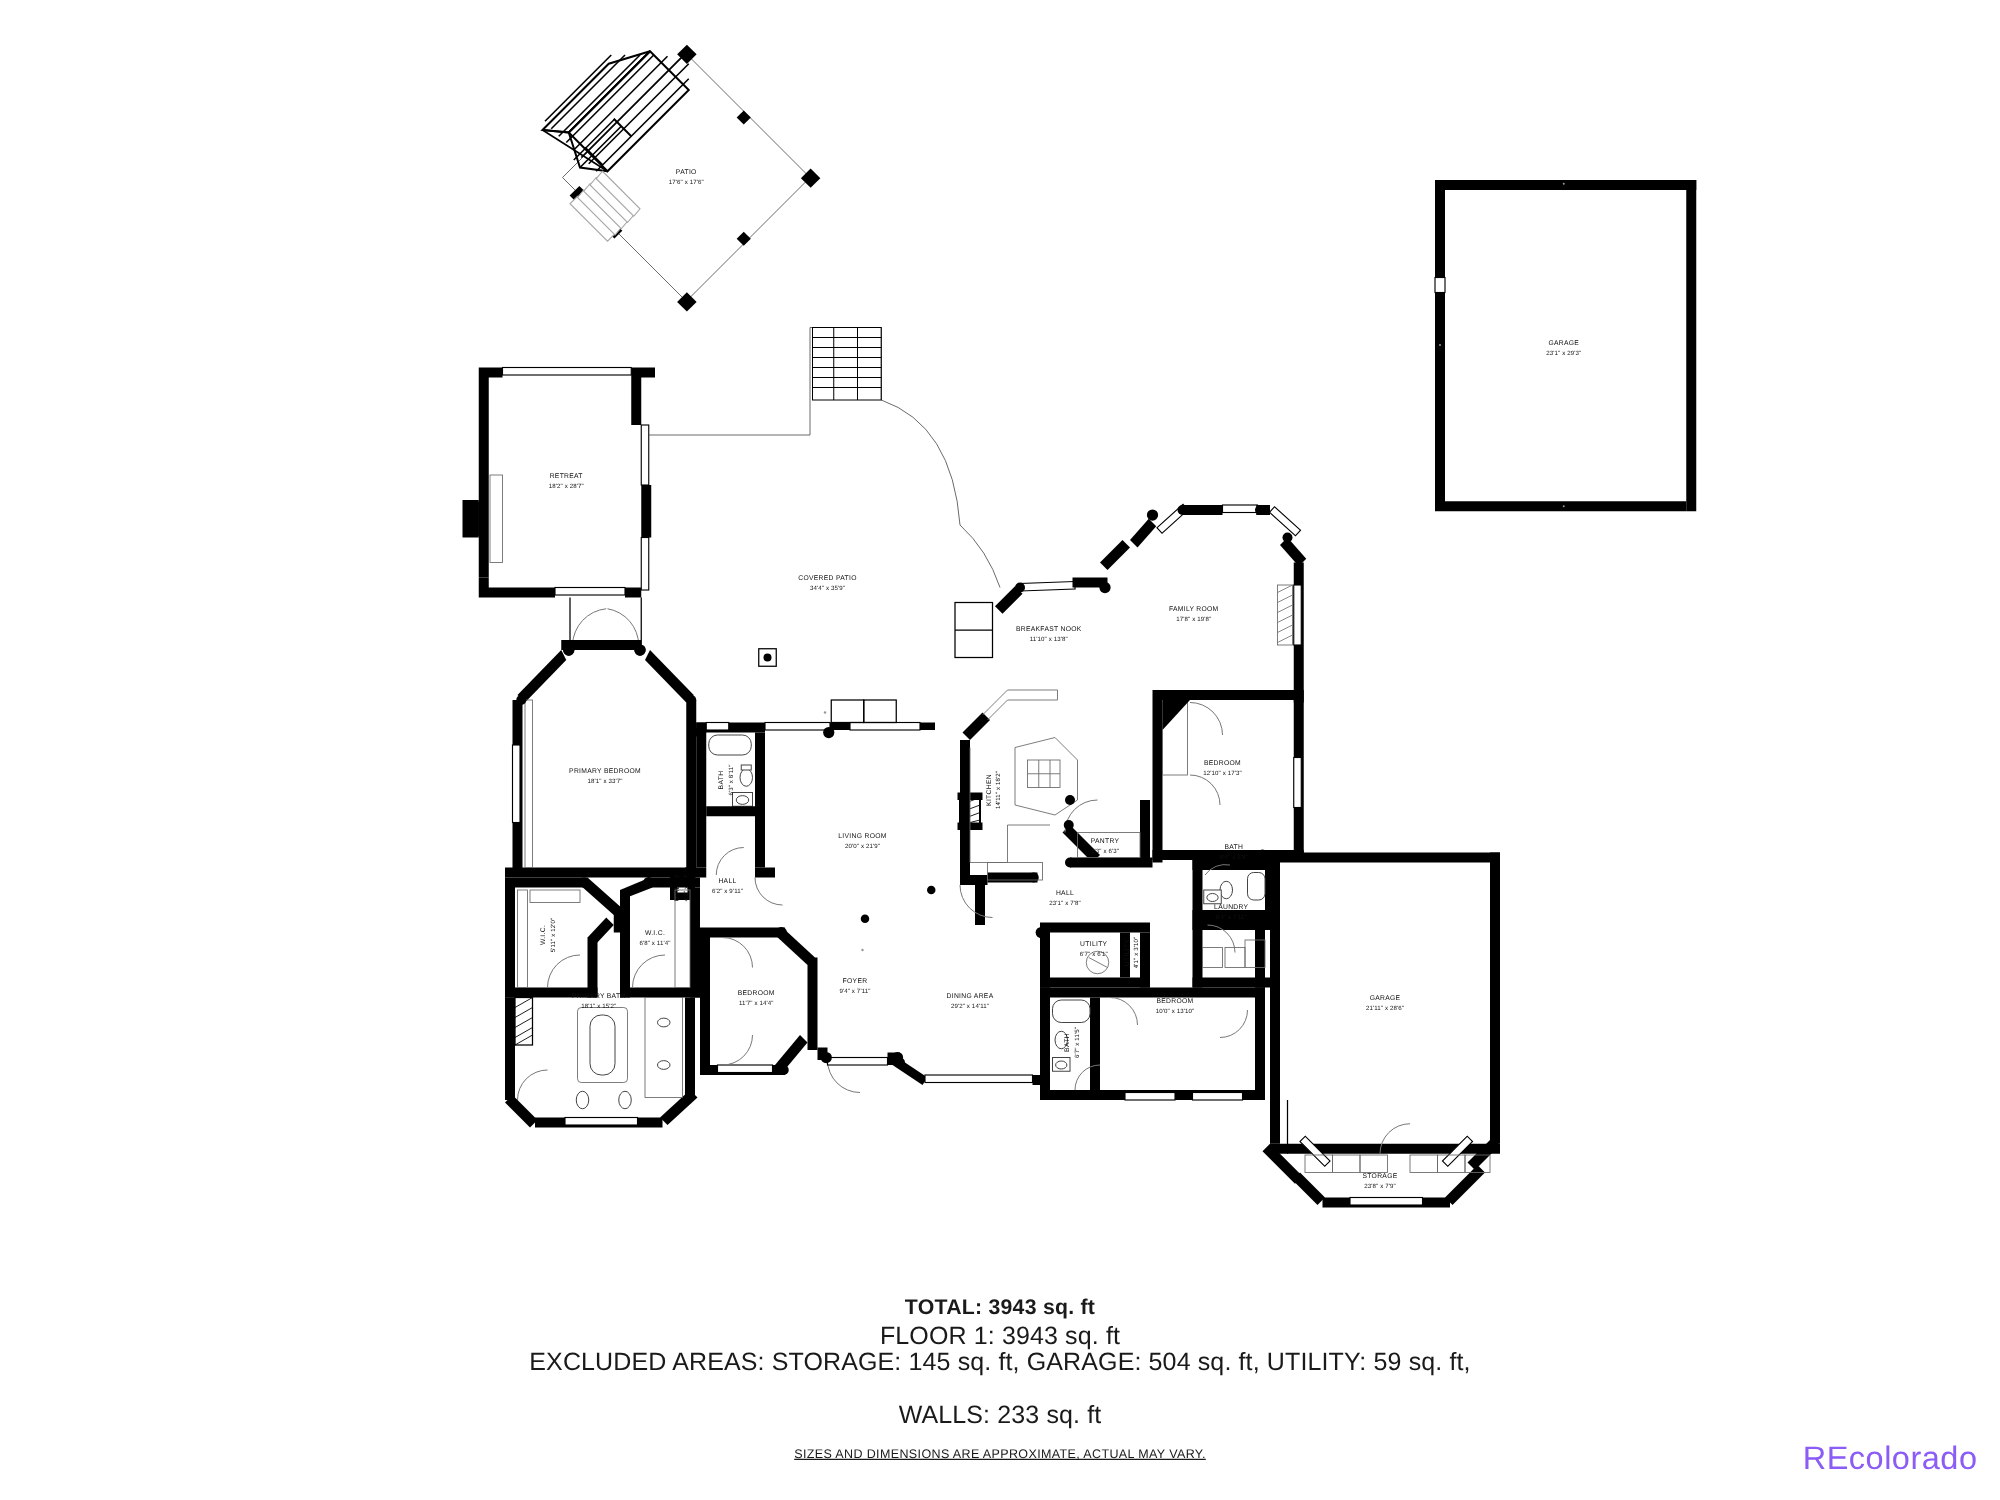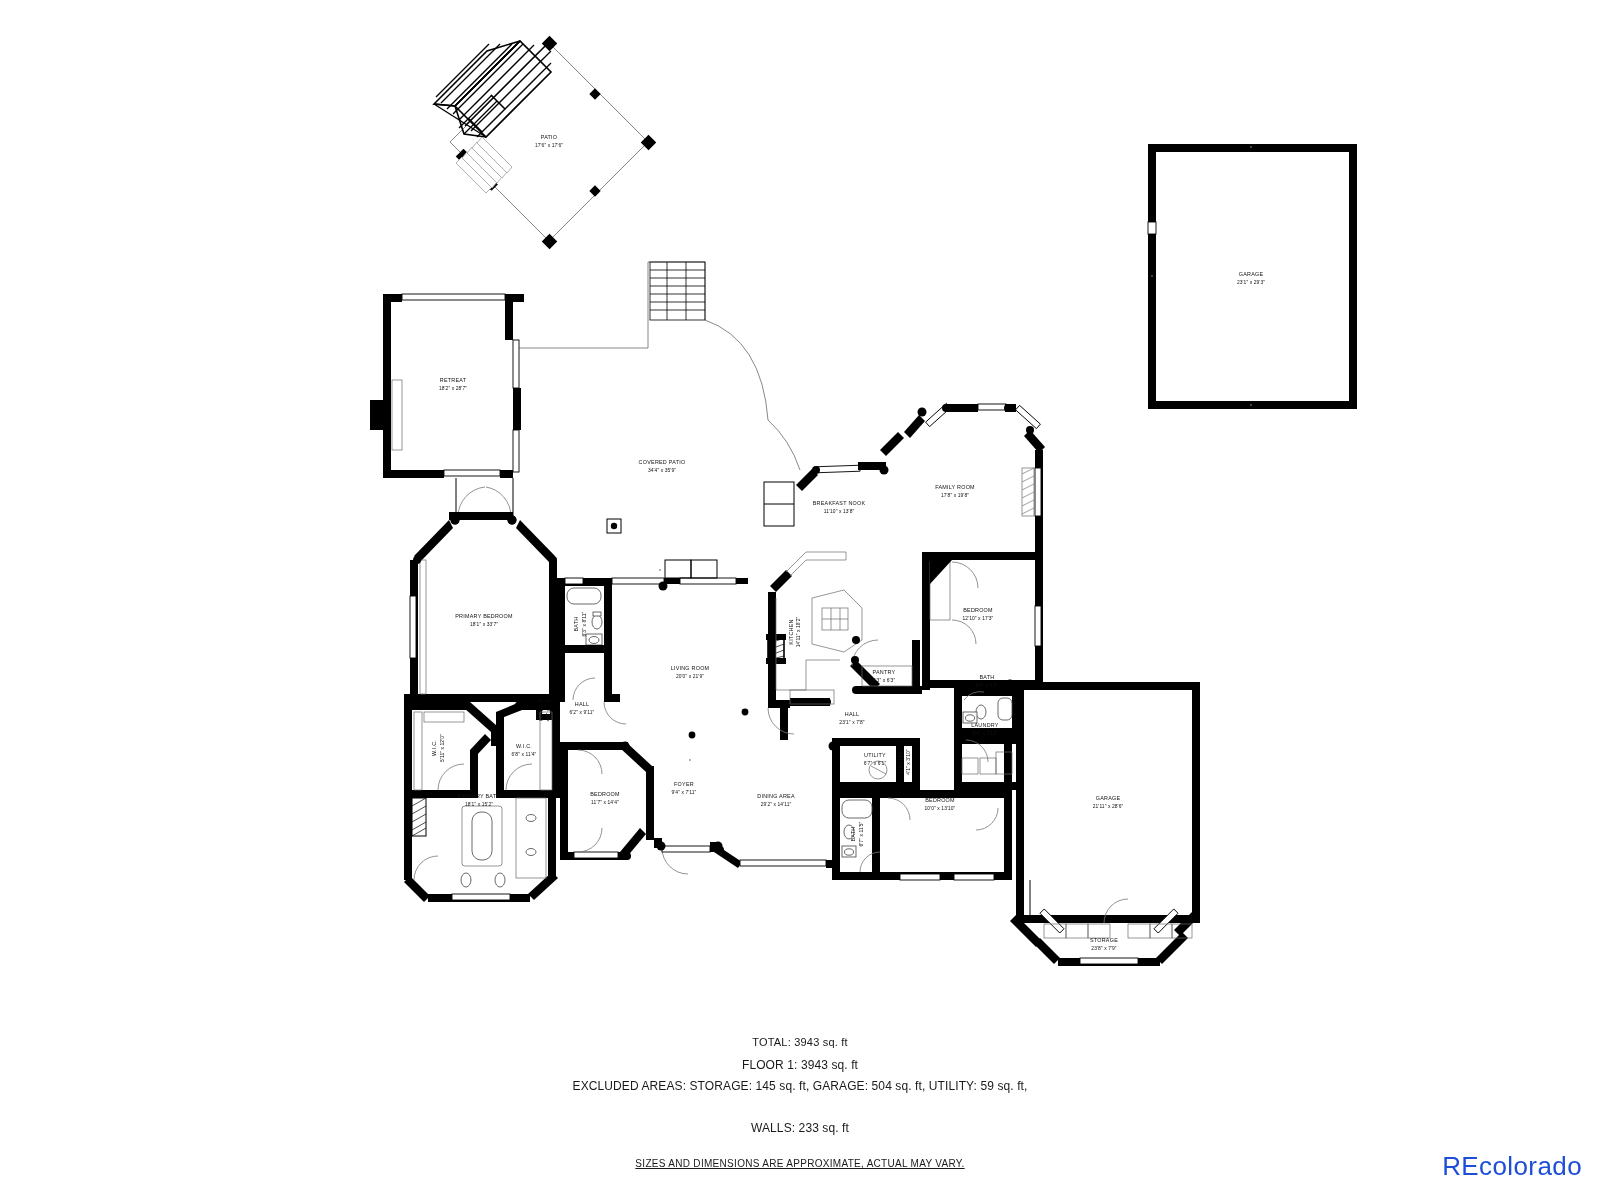--- a/index.html
+++ b/index.html
@@ -11,24 +11,24 @@
   .thin2{fill:none;stroke:#000;stroke-width:1.6;}
   .hair{fill:none;stroke:#555;stroke-width:0.7;}
   .fix{fill:#fff;stroke:#444;stroke-width:0.8;}
   .fixl{fill:none;stroke:#6a6a6a;stroke-width:0.7;}
   .door{fill:none;stroke:#777;stroke-width:0.8;}
   .win{fill:#fff;stroke:#000;stroke-width:0.9;}
   .lbl{font-family:"Liberation Sans",sans-serif;fill:#111;text-anchor:middle;}
   .lbl-name{font-size:5.4px;letter-spacing:0.25px;}
   .lbl-dim{font-size:4.9px;letter-spacing:0.1px;}
   .summary{position:absolute;left:0;right:0;text-align:center;}
-  .sum-total{font-size:11px;font-weight:normal;letter-spacing:0.2px;}
-  .sum-line{font-size:12px;letter-spacing:0.1px;}
+  .sum-total{font-size:17px;font-weight:bold;letter-spacing:0.2px;}
+  .sum-line{font-size:20px;letter-spacing:0.1px;}
   .disclaimer{font-size:10px;letter-spacing:0.3px;text-decoration:underline;}
-  .brand{position:absolute;right:18px;bottom:18px;font-size:26px;color:#1d4ed8;letter-spacing:0.4px;}
+  .brand{position:absolute;right:18px;bottom:18px;font-size:26px;color:#8b5cf6;letter-spacing:0.4px;}
 </style>
 </head>
 <body>
 
 <div id="plan-root">
 
   <svg id="plan-svg" width="1600" height="1030" viewBox="0 0 1600 1030">
 
     <g>
 

